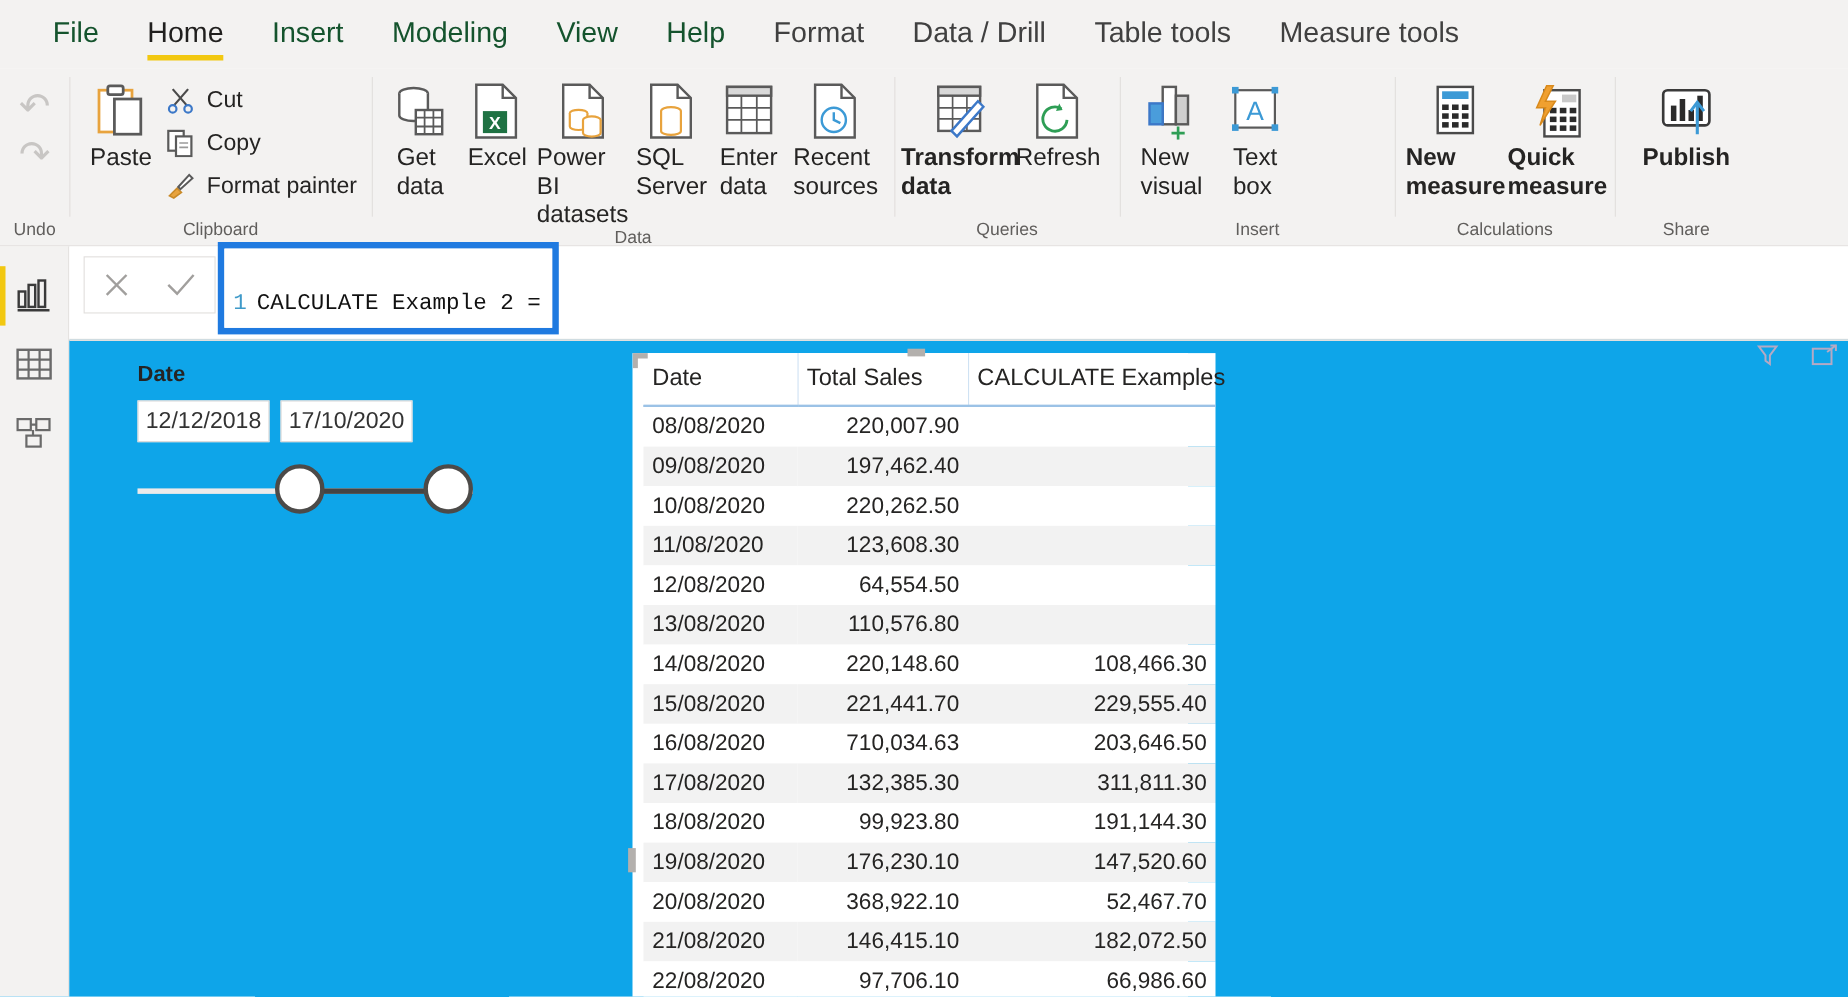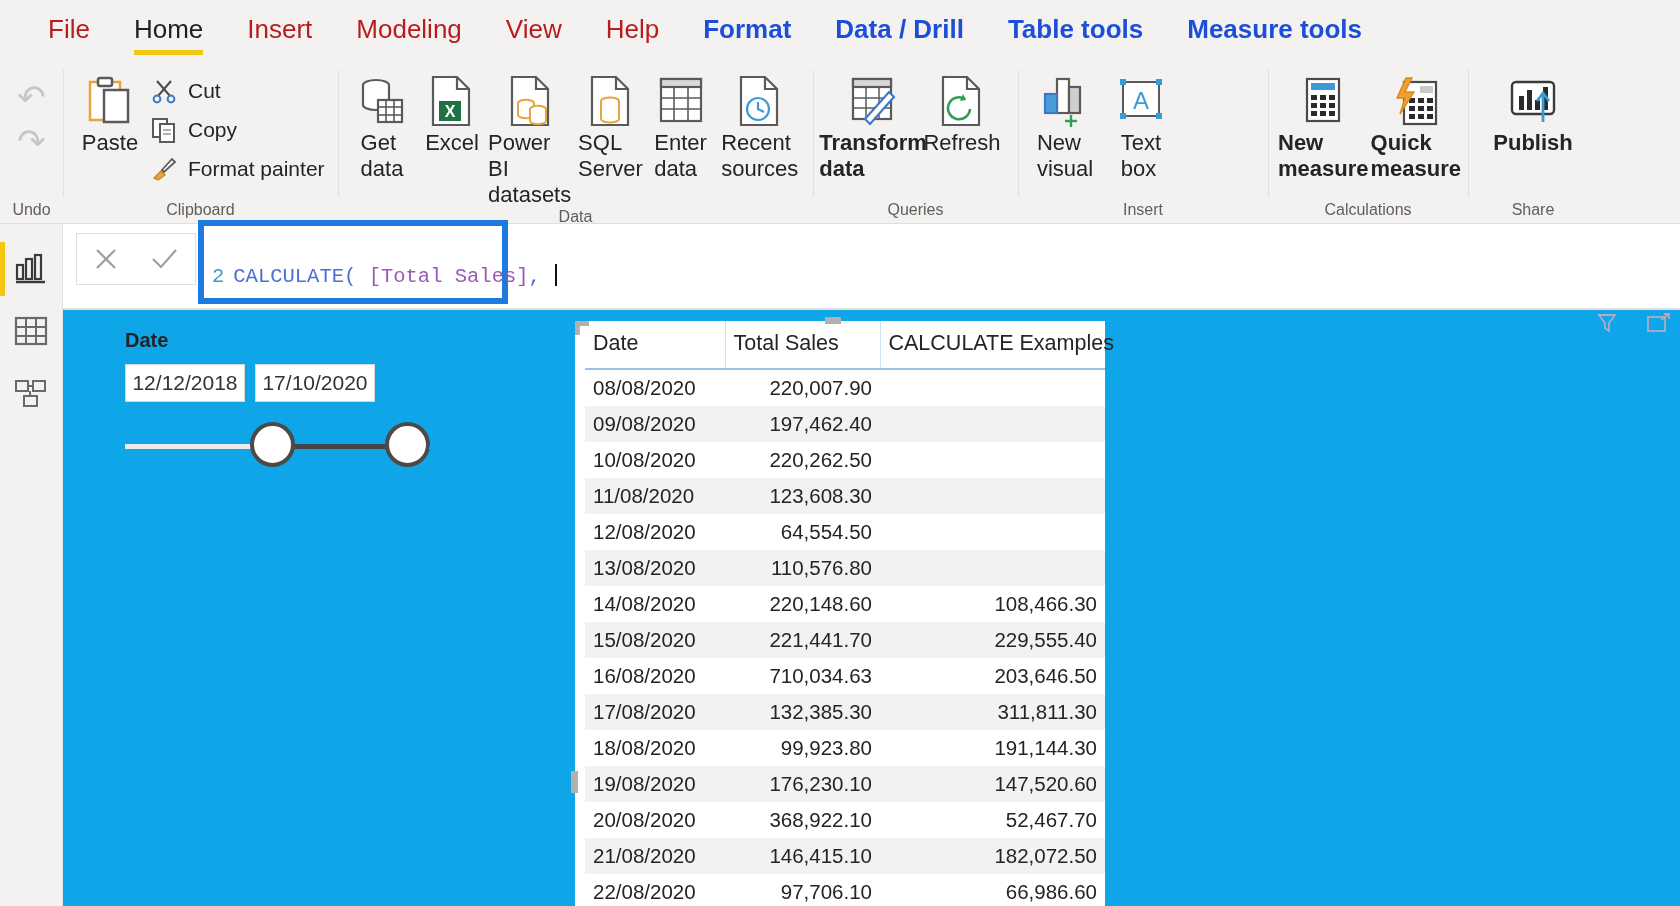--- a/index.html
+++ b/index.html
@@ -20,34 +20,34 @@
     background: #f3f2f1;
     display: flex;
     align-items: center;
     padding-left: 26px;
     gap: 0px;
     border-bottom: 0;
   }
   .tab {
     position: relative;
     font-size: 26px;
-    color: #b91c1c;
+    color: #14532d;
     padding: 6px 22px 10px 22px;
     cursor: default;
     white-space: nowrap;
   }
   .tab.active { color: #201f1e; }
   .tab.active::after {
     content: "";
     position: absolute;
     left: 22px; right: 22px; bottom: 0px;
     height: 5px;
     background: #f2c811;
   }
-  .tab.ctx { color: #1d4ed8; font-weight: bold; }
+  .tab.ctx { color: #404040; }
 
   
   .ribbon {
     height: 162px;
     background: #f3f2f1;
     display: flex;
     align-items: stretch;
     position: relative;
     border-bottom: 1px solid #e1dfdd;
   }
@@ -627,20 +627,21 @@
     </span>
     <span class="fb-check">
       <svg width="30" height="26" viewBox="0 0 30 26">
         <polyline points="3,13 11,21 26,4" fill="none" stroke="#a19f9d" stroke-width="2.2"></polyline>
       </svg>
     </span>
   </div>
 
   <div class="formula-box">
     <div class="formula-inner">
+<div><span class="ln">1</span><span class="tok-plain">CALCULATE Example 2 =</span></div>
 <div><span class="ln">2</span><span class="tok-fn">CALCULATE(</span><span class="tok-meas"> [Total Sales]</span><span class="tok-fn">, </span><span class="caret"></span></div>
     </div>
   </div>
 
   <span class="mouse-ibeam">
     <svg width="16" height="34" viewBox="0 0 16 34">
       <line x1="8" y1="3" x2="8" y2="31" stroke="#1a1a1a" stroke-width="2"></line>
       <line x1="3" y1="3" x2="13" y2="3" stroke="#1a1a1a" stroke-width="2"></line>
       <line x1="3" y1="31" x2="13" y2="31" stroke="#1a1a1a" stroke-width="2"></line>
     </svg>

